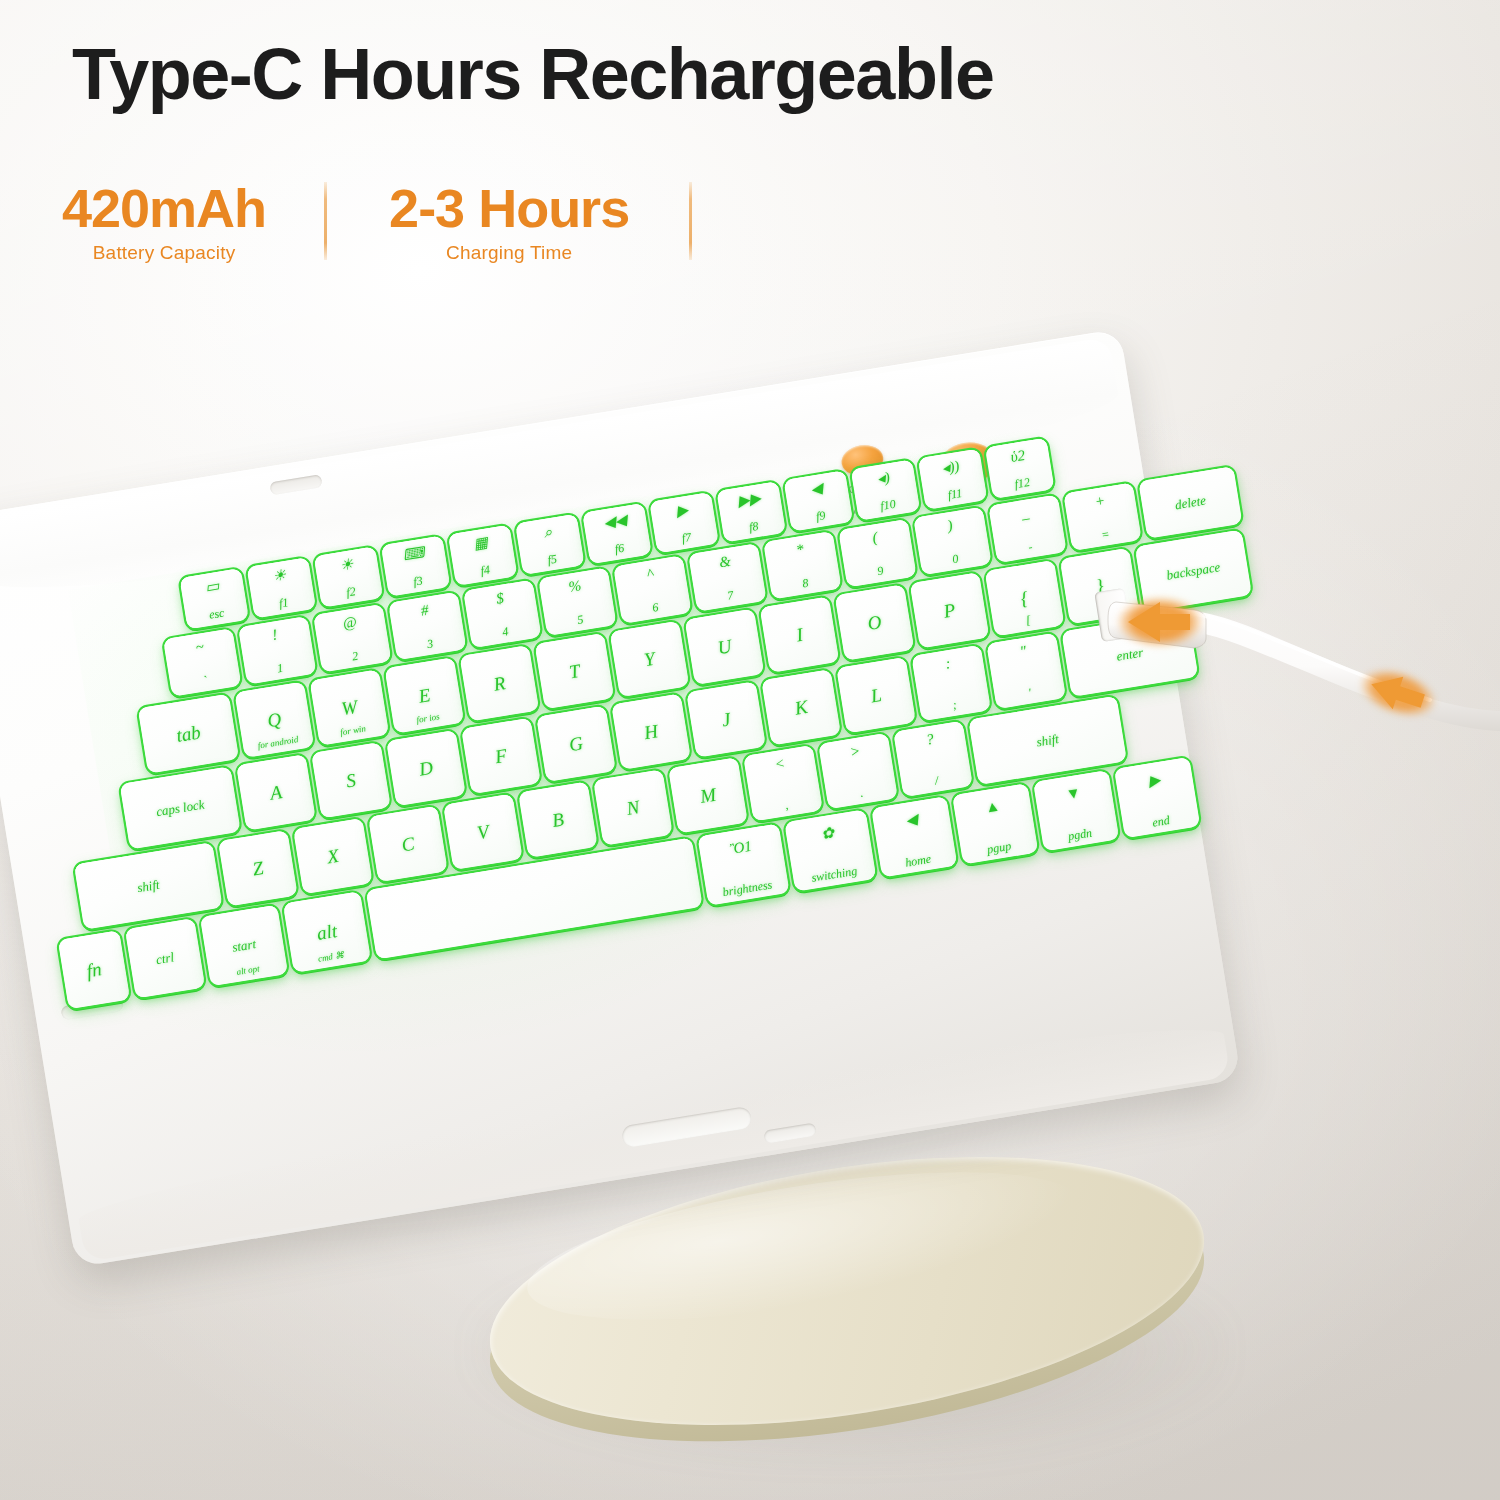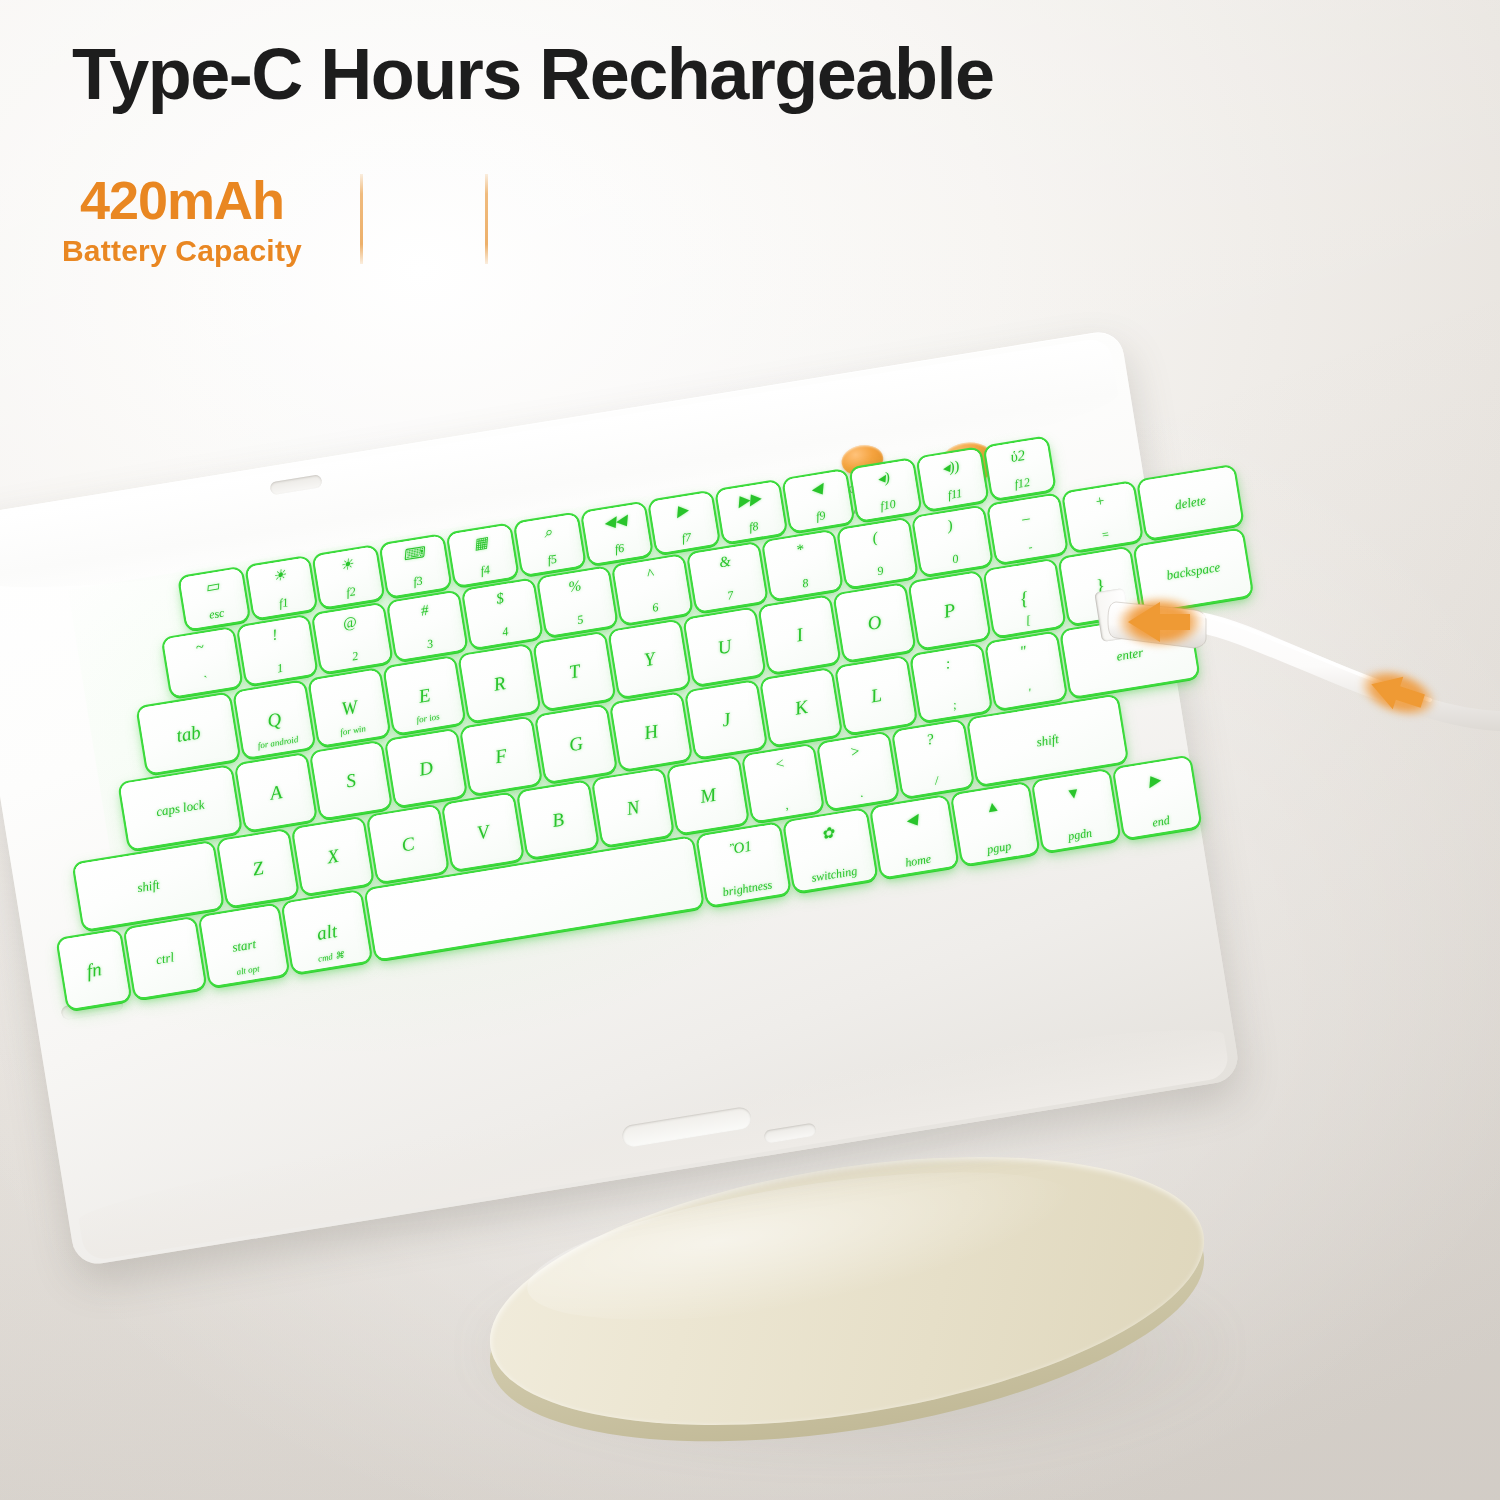--- a/index.html
+++ b/index.html
@@ -25,28 +25,28 @@
 
   
   #header { position:absolute; left:0; top:0; width:1500px; }
   #title {
     position:absolute; left:72px; top:33px;
     font-size:72px; font-weight:bold; color:#1d1d1d;
     letter-spacing:-1.5px; white-space:nowrap;
     font-family:"Liberation Sans", sans-serif;
   }
 
-  #stats { position:absolute; left:62px; top:172px; display:flex; align-items:stretch; }
+  #stats { position:absolute; left:62px; top:180px; display:flex; align-items:stretch; }
   .stat { display:flex; flex-direction:column; align-items:center; justify-content:flex-start; }
   .stat-value {
     font-size:54px; font-weight:bold; color:#e98722;
     letter-spacing:-1px; line-height:1.05; white-space:nowrap;
   }
   .stat-label {
-    font-size:30px; color:#e98722; font-weight:bold;
+    font-size:19px; color:#e98722; font-weight:normal;
     margin-top:5px; white-space:nowrap; letter-spacing:0.2px;
   }
   .divider {
     width:3px; align-self:stretch; margin:2px 0 4px 0;
     background:linear-gradient(to bottom, rgba(240,190,130,0.25), #f0bb7e 22%, #edb06a 78%, rgba(240,190,130,0.25));
   }
   .sp-a { width:58px; } .sp-b { width:62px; }
   .sp-c { width:60px; } .sp-d { width:62px; }
 
   
@@ -207,20 +207,24 @@
   <div id="title">Type-C Hours Rechargeable</div>
 
   <div id="stats">
     <div class="stat">
       <div class="stat-value">420mAh</div>
       <div class="stat-label">Battery Capacity</div>
     </div>
     <div class="sp-a"></div>
     <div class="divider"></div>
     <div class="sp-b"></div>
+    <div class="stat">
+      <div class="stat-value">2-3 Hours</div>
+      <div class="stat-label">Charging Time</div>
+    </div>
     <div class="sp-c"></div>
     <div class="divider"></div>
     <div class="sp-d"></div>
   </div>
 </div>
 
 <div id="disc-shadow"></div>
 <div id="disc-wrap">
   <div id="disc-side"></div>
   <div id="disc-top"></div>

